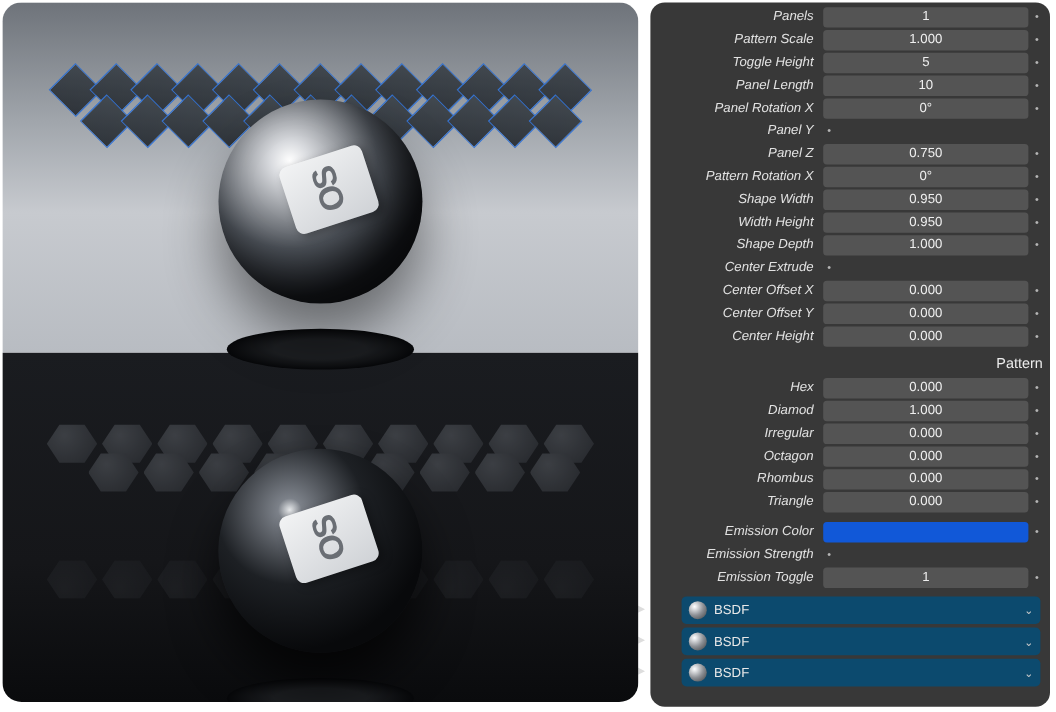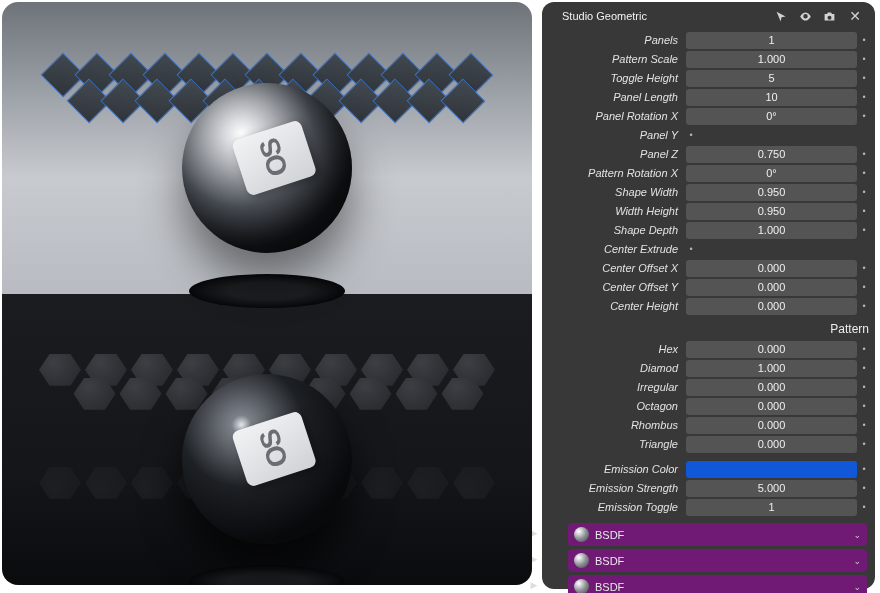--- a/index.html
+++ b/index.html
@@ -37,21 +37,21 @@
   
   .prop-row { display: flex; align-items: center; height: 18px; margin-bottom: 1px; }
   .prop-label { width: 138px; text-align: right; padding-right: 8px; color: #e2e2e2; font-size: 11px; font-style: italic; }
   .num-field { flex: 1; height: 17px; background: #545454; border-radius: 3px; text-align: center; line-height: 17px; color: #efefef; font-size: 11px; margin-right: 2px; }
   .dot { width: 10px; text-align: center; color: #b5b5b5; font-size: 9px; }
   
   .section-lbl { padding: 6px 0 4px 18px; font-size: 12px; color: #ececec; text-align: right; }
   
   .color-field { flex: 1; height: 17px; background: #1158d8; border-radius: 3px; margin-right: 2px; cursor: pointer; }
   
-  .bsdf-row { display: flex; align-items: center; height: 23px; background: #701a75; border-radius: 4px; margin: 3px 2px 0 26px; padding: 0 6px; gap: 6px; justify-content: flex-end; }
+  .bsdf-row { display: flex; align-items: center; height: 23px; background: #0c4a6e; border-radius: 4px; margin: 3px 2px 0 26px; padding: 0 6px; gap: 6px; justify-content: flex-end; }
   .bsdf-carrot { width: 16px; margin-left: -22px; text-align: center; color: #ddd; font-size: 9px; }
   .mat-ball { width: 15px; height: 15px; border-radius: 50%; background: radial-gradient(circle at 32% 30%, #fff 0%, #e5e6e8 12%, #8d9095 50%, #3b3d40 100%); }
   .bsdf-txt { flex: 1; color: #e8e8e8; font-size: 11px; }
   .bsdf-chev { color: #ccc; font-size: 9px; }
   .spacer6{height:6px;}
   .spacer2{height:3px;}
 </style>
 </head>
 <body>
 
@@ -140,39 +140,20 @@
     <div class="ring-base"></div>
     <div class="sphere sph-dark">
       <div class="os-chip">
           <span>OS</span>
         </div>
     </div>
   </div>
 </div>
 
 <div class="panel">
-  <div class="p-header">
-    <span class="p-title">Studio Geometric</span>
-    <span class="hdr-ico">
-        <svg viewBox="0 0 16 16">
-          <path d="M2 2 L13 8 L8 9 L7 14 Z"></path>
-        </svg>
-      </span>
-    <span class="hdr-ico">
-        <svg viewBox="0 0 16 16">
-          <path d="M8 3C4 3 1.5 8 1.5 8S4 13 8 13s6.5-5 6.5-5S12 3 8 3zm0 7.5A2.5 2.5 0 118 5a2.5 2.5 0 010 5.5z"></path>
-        </svg>
-      </span>
-    <span class="hdr-ico">
-        <svg viewBox="0 0 16 16">
-          <path d="M2 5h3l1-2h4l1 2h3v8H2zM8 7a2.5 2.5 0 100 5 2.5 2.5 0 000-5z"></path>
-        </svg>
-      </span>
-    <span class="close">✕</span>
-  </div>
 
   <div class="spacer2"></div>
 
   <div class="prop-row">
       <div class="prop-label">Panels</div>
       <div class="num-field">1</div>
       <div class="dot">•</div>
     </div>
   <div class="prop-row">
       <div class="prop-label">Pattern Scale</div>
@@ -278,21 +259,20 @@
 
   <div class="spacer6"></div>
 
   <div class="prop-row">
       <div class="prop-label">Emission Color</div>
       <div class="color-field" title="#1158d8"></div>
       <div class="dot">•</div>
     </div>
   <div class="prop-row">
       <div class="prop-label">Emission Strength</div>
-      <div class="num-field">5.000</div>
       <div class="dot">•</div>
     </div>
   <div class="prop-row">
       <div class="prop-label">Emission Toggle</div>
       <div class="num-field">1</div>
       <div class="dot">•</div>
     </div>
 
   <div class="spacer2"></div>
 

